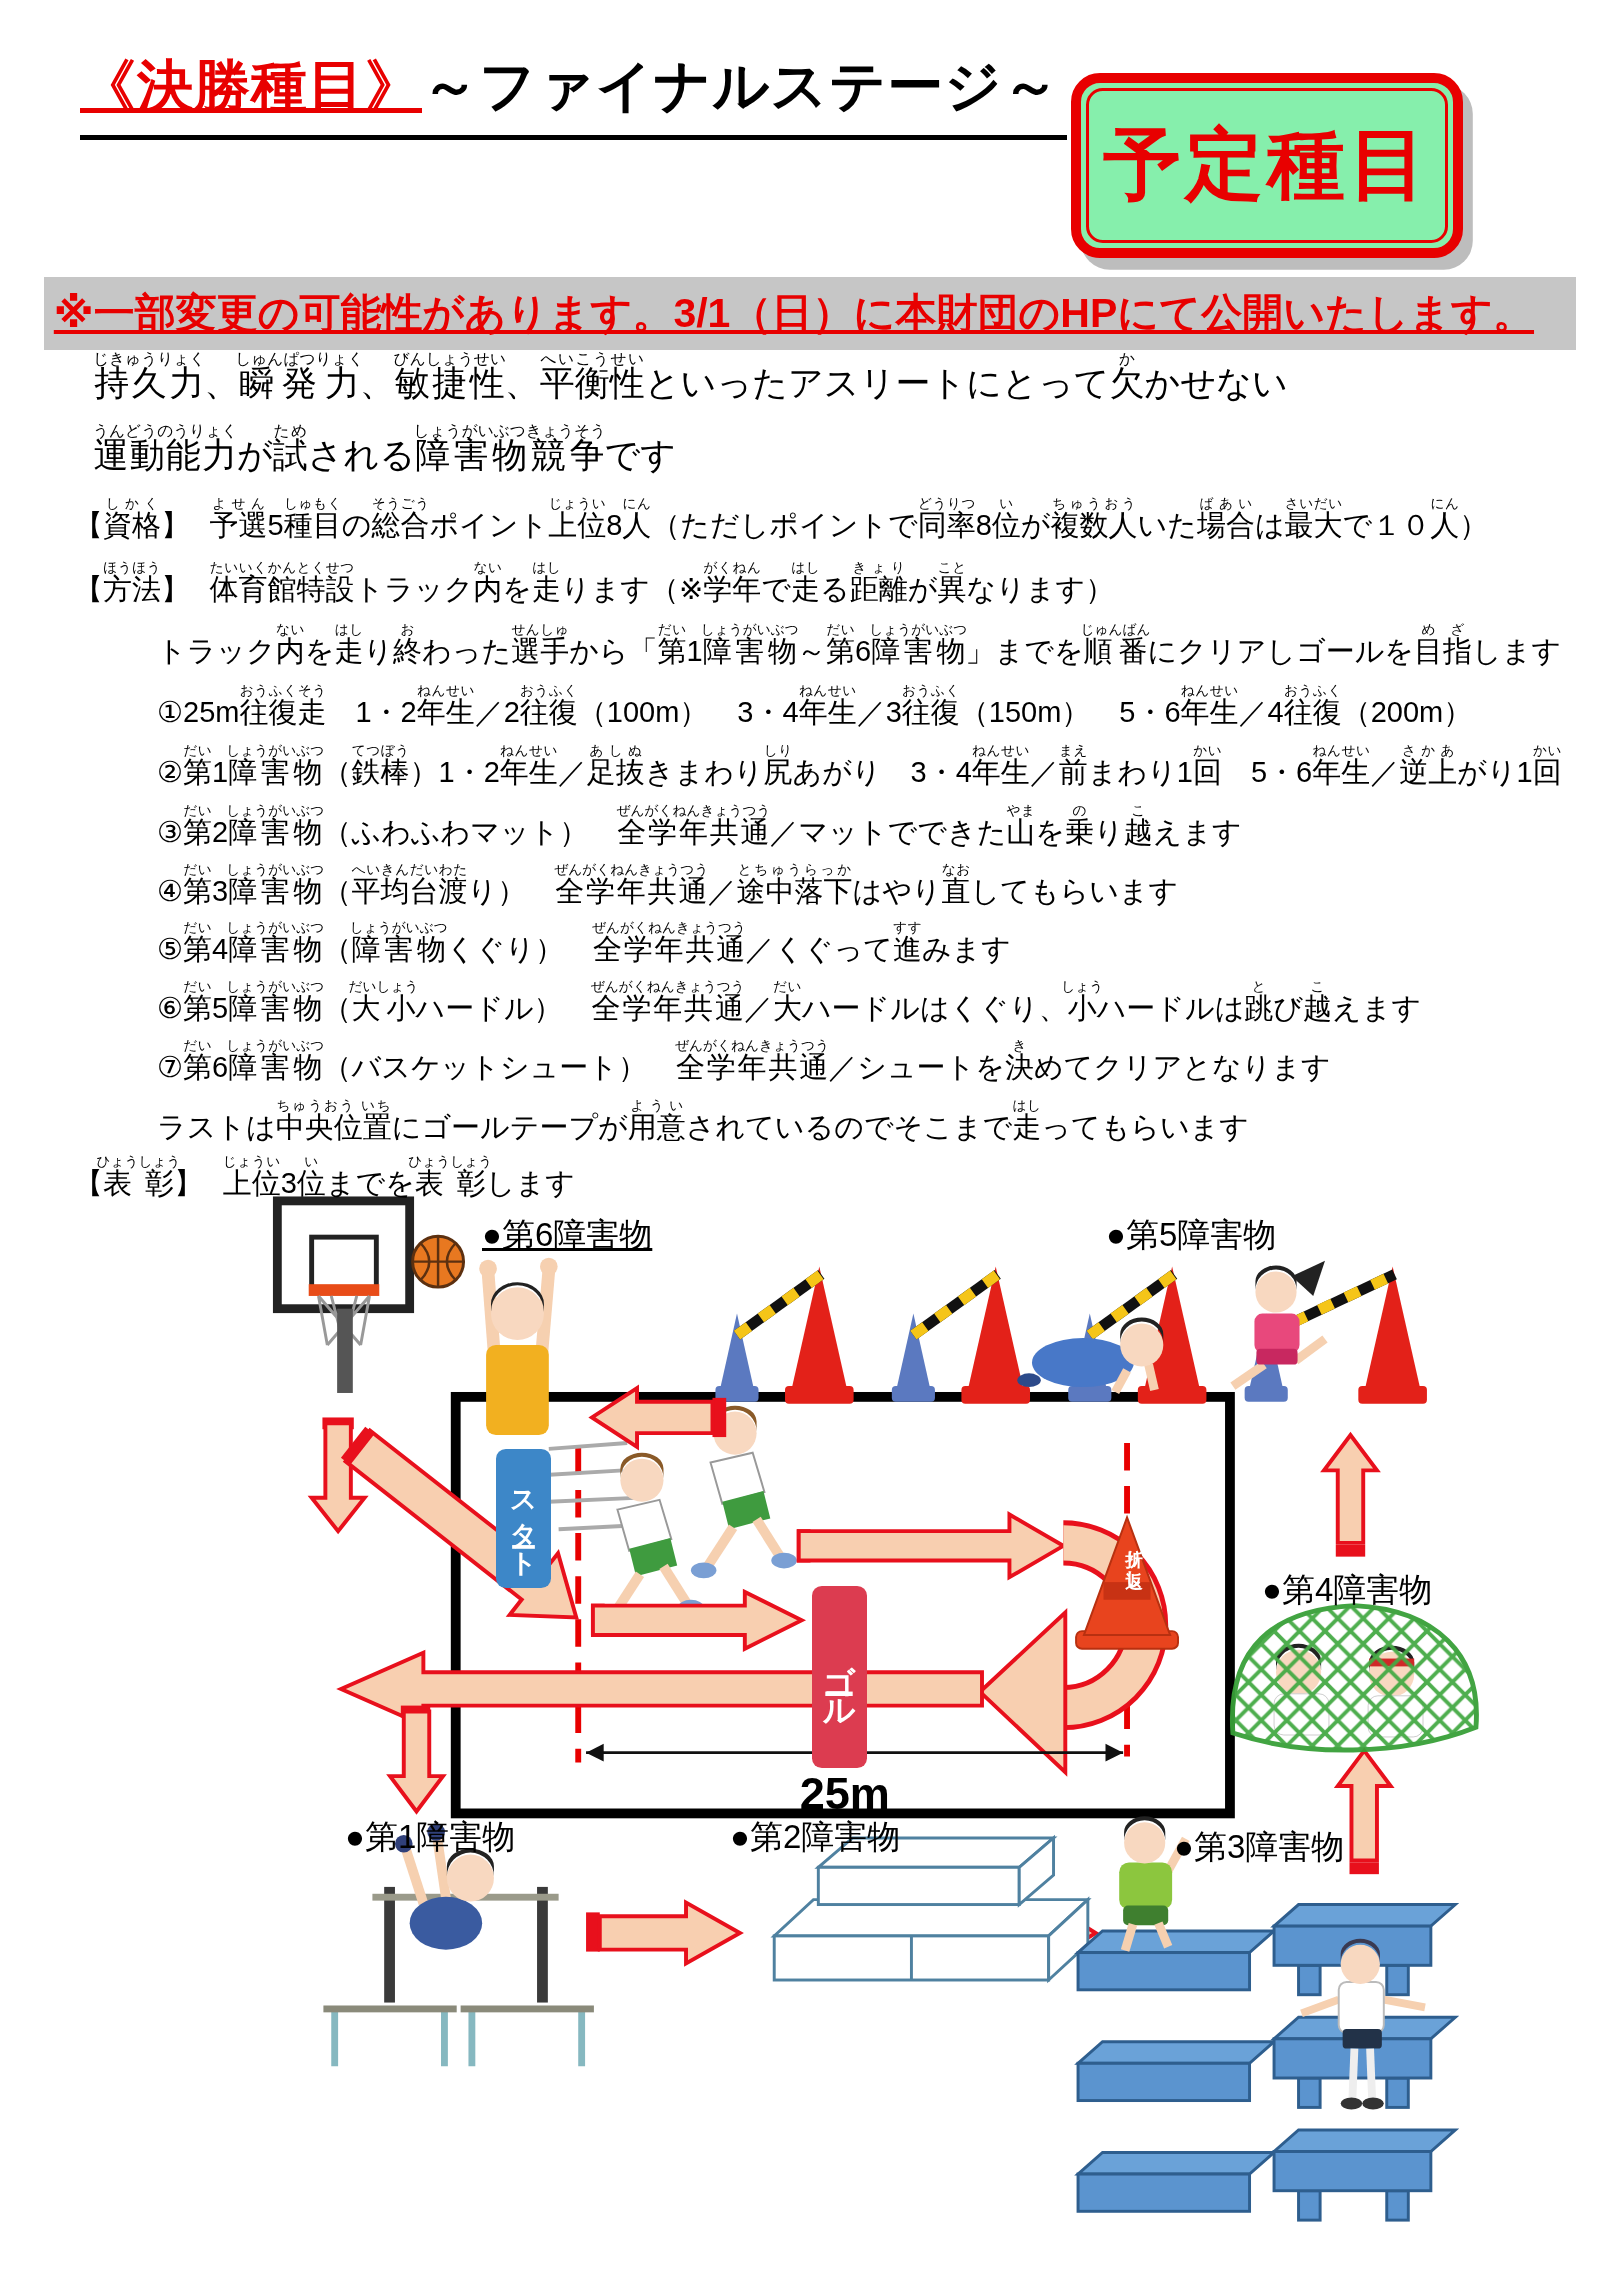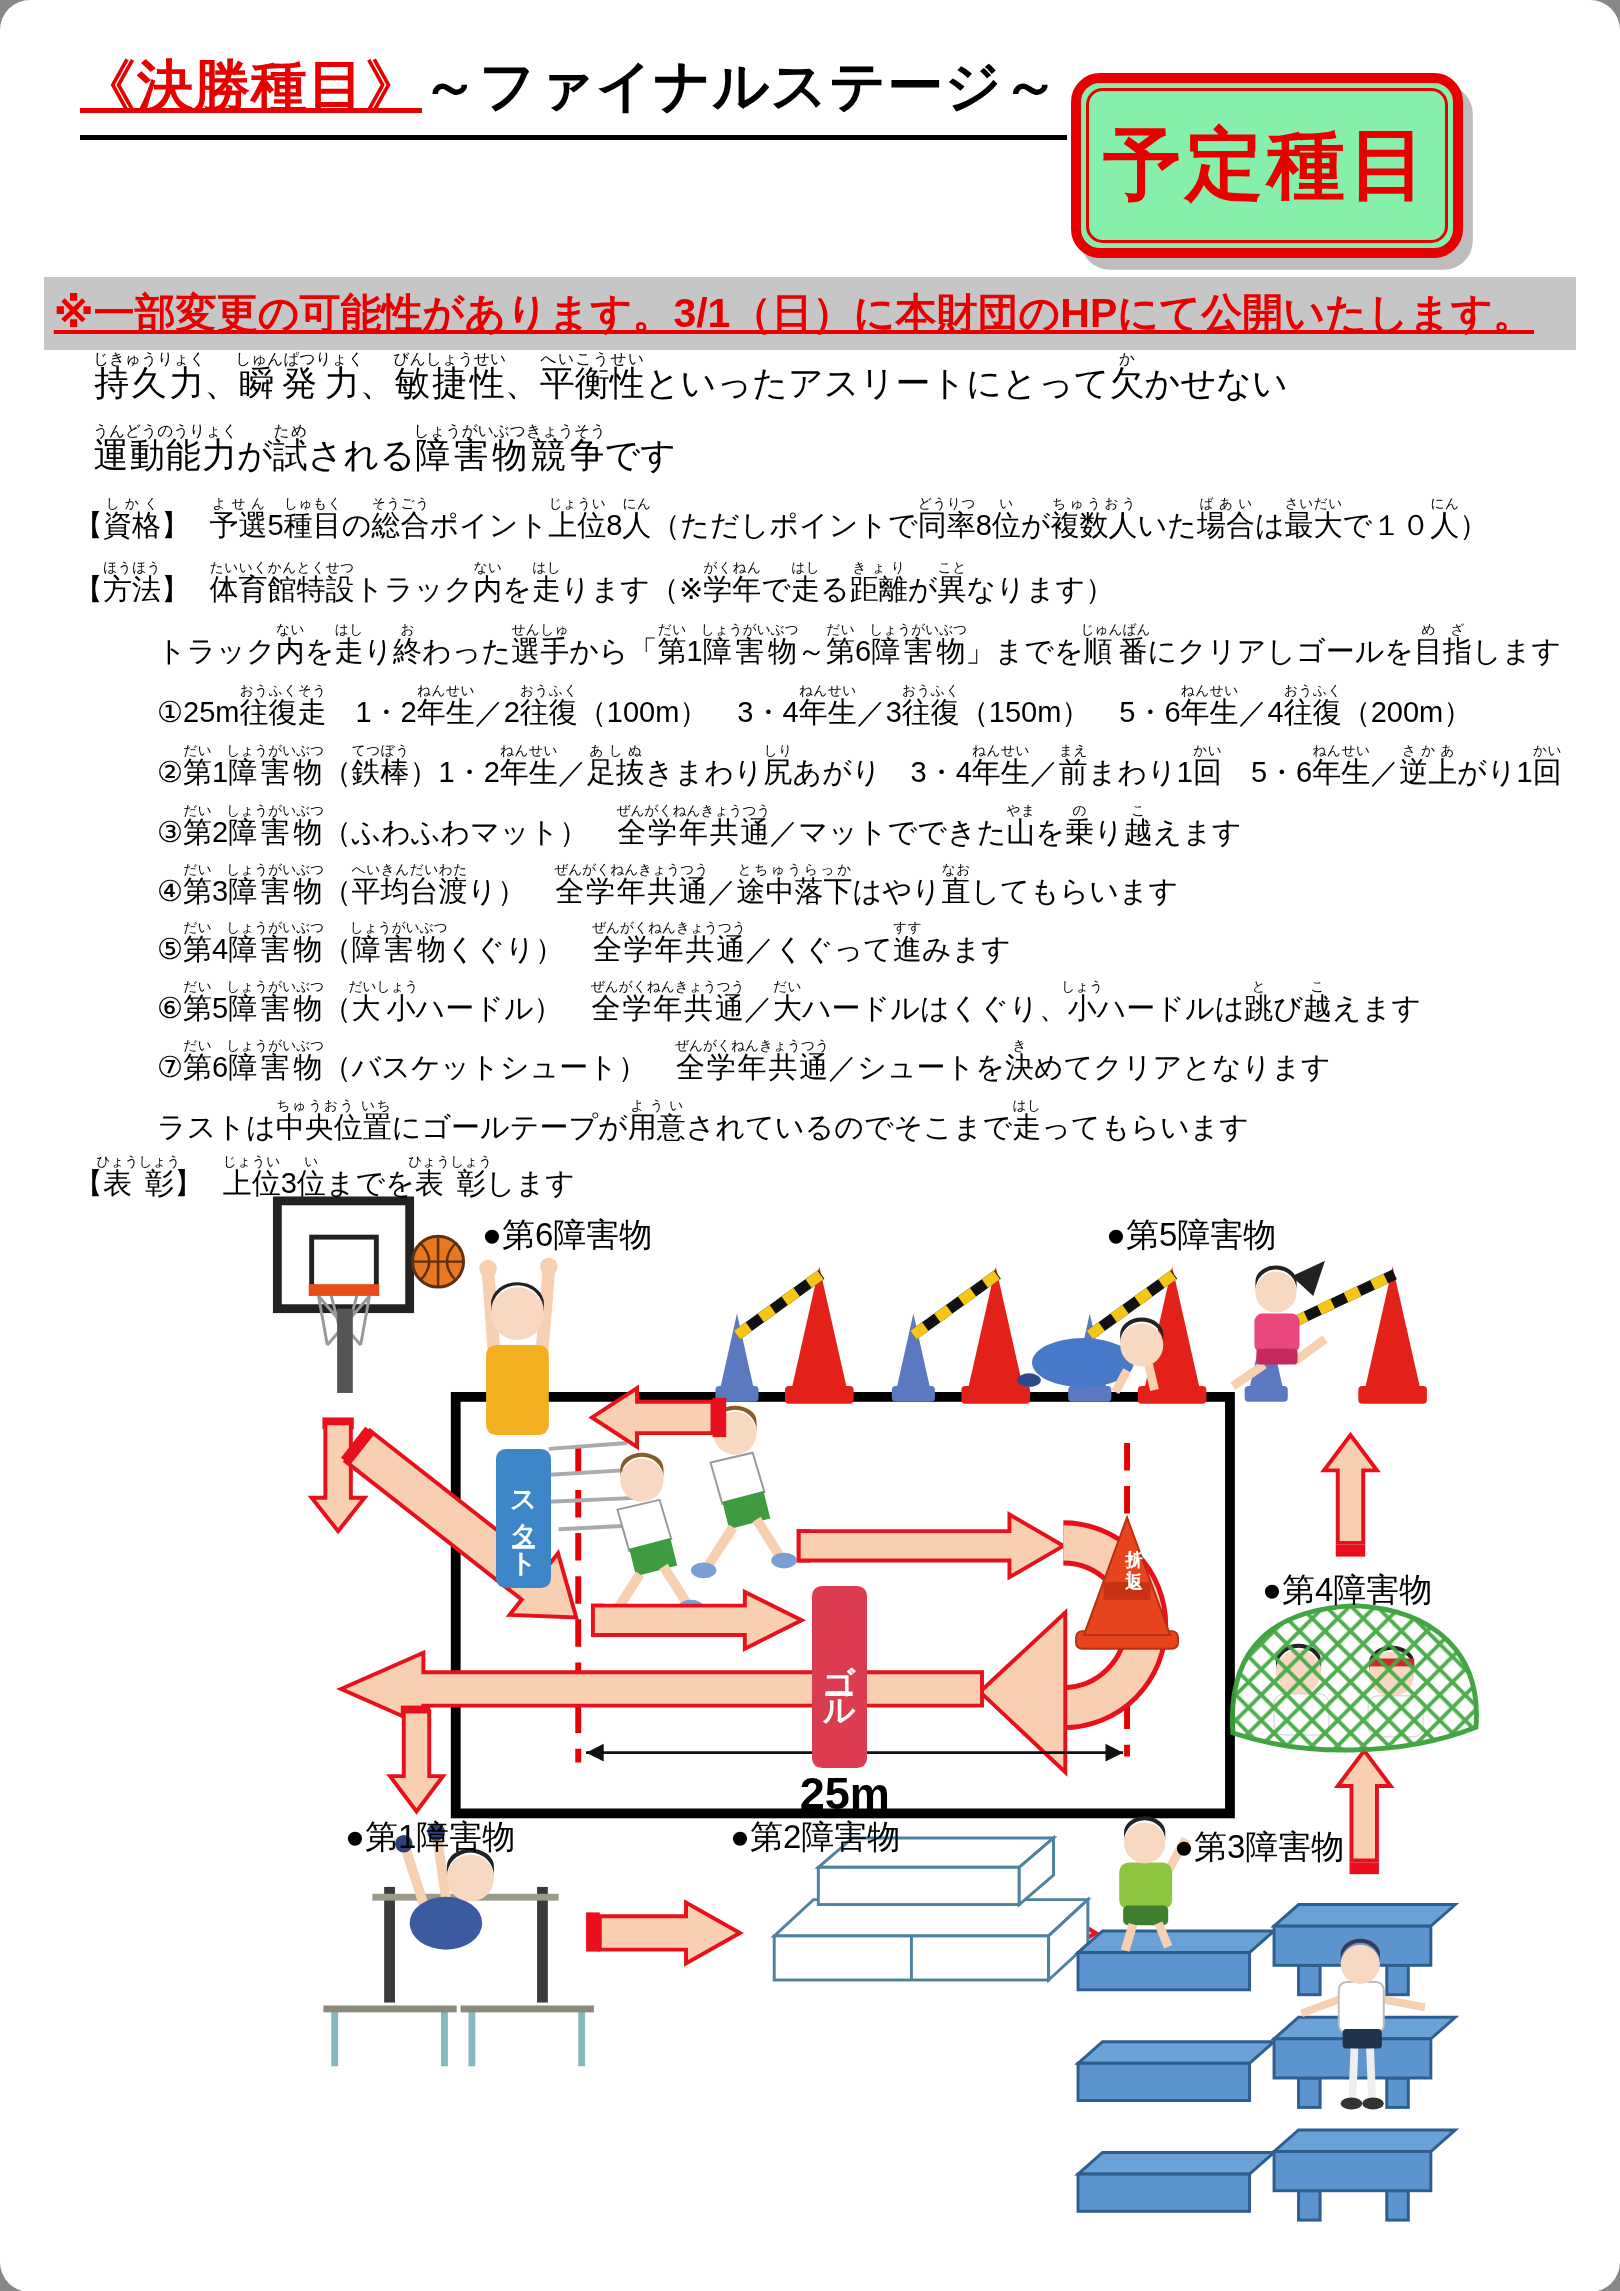--- a/index.html
+++ b/index.html
@@ -1,17 +1,17 @@
 <!DOCTYPE html>
 <html lang="ja"><head>
 <meta charset="utf-8">
 <style>
   html,body{margin:0;padding:0;background:#888;}
   .page{position:relative;width:1620px;height:2292px;background:#fff;overflow:hidden;
-        font-family:"Liberation Sans","DejaVu Sans",sans-serif;color:#000;border-radius:30px;}
+        font-family:"Liberation Sans","DejaVu Sans",sans-serif;color:#000;}
   .abs{position:absolute;white-space:nowrap;}
   
   .title{top:49px;left:80px;font-size:56px;font-weight:bold;letter-spacing:1px;
          border-bottom:5.9px solid #000;padding:0 7.8px 9.8px 0;z-index:3;}
   .title .red{color:#e80000;text-decoration:underline;}
   .subtitle{top:165px;left:82px;font-size:49px;font-weight:bold;z-index:3;}
   .subtitle .red{color:#e80000;}
   .badge{top:73px;left:1071px;width:372px;height:165px;background:#86efac;
          border:10.8px solid #e80000;border-radius:29px;z-index:4;
          display:flex;align-items:center;justify-content:center;
@@ -321,21 +321,21 @@
       <rect x="1397" y="1692" width="46" height="8" fill="#d02828"></rect>
       <rect x="1396" y="1730" width="56" height="42" rx="10" fill="#fff" stroke="#ccc"></rect>
       <path d="M1258,1768 C1252,1680 1300,1642 1382,1638 C1465,1642 1512,1688 1506,1762 C1430,1792 1330,1792 1258,1768 Z" fill="url(#net)" stroke="#38a038" stroke-width="5" opacity="0.95"></path>
     </g>
   </svg>
 
   <div class="vsign start-sign">スタート</div>
   <div class="vsign goal-sign">ゴール</div>
   <div class="cone-text">折り返し</div>
 
-  <div class="dlabel" style="top:1213px;left:482px;">●第6障害物</div>
+  <div class="dlabel" style="top:1213px;left:482px;text-decoration:underline;">●第6障害物</div>
   <div class="dlabel" style="top:1213px;left:1106px;">●第5障害物</div>
   <div class="dlabel" style="top:1568px;left:1262px;">●第4障害物</div>
   <div class="dlabel" style="top:1825px;left:1174px;">●第3障害物</div>
   <div class="dlabel" style="top:1815px;left:730px;">●第2障害物</div>
   <div class="dlabel" style="top:1815px;left:345px;">●第1障害物</div>
 
 </div>
 
 
 </body></html>

